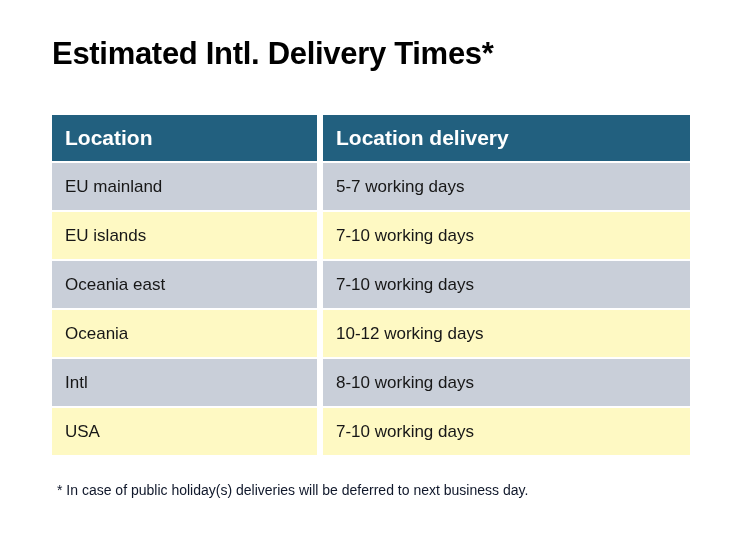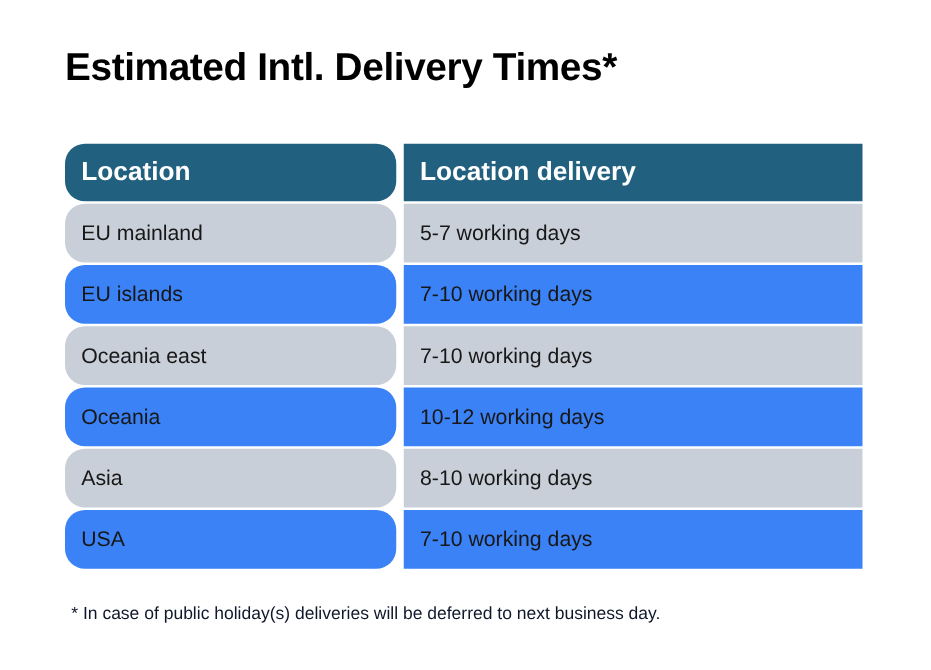--- a/index.html
+++ b/index.html
@@ -47,37 +47,36 @@
     height: 47px;
     padding-left: 13px;
     font-size: 17px;
     color: #171717;
     overflow: hidden;
     white-space: nowrap;
   }
   .cell-loc {
     width: 265px;
     margin-right: 6px;
-    border-radius: 16px;
   }
   .cell-del {
     width: 367px;
   }
   .header-row .cell {
     background: #22607f;
     color: #ffffff;
     font-weight: bold;
     height: 46px;
     font-size: 21px;
   }
   .row-odd .cell {
     background: #c9cfd9;
   }
   .row-even .cell {
-    background: #3b82f6;
+    background: #fef9c3;
   }
   .footnote {
     position: absolute;
     left: 57px;
     top: 482px;
     font-size: 14px;
     color: #0f172a;
     white-space: nowrap;
   }
 </style>
@@ -109,21 +108,21 @@
       <div class="cell cell-loc">Oceania east</div>
       <div class="cell cell-del">7-10 working days</div>
     </div>
 
     <div class="row row-even">
       <div class="cell cell-loc">Oceania</div>
       <div class="cell cell-del">10-12 working days</div>
     </div>
 
     <div class="row row-odd">
-      <div class="cell cell-loc">Asia</div>
+      <div class="cell cell-loc">Intl</div>
       <div class="cell cell-del">8-10 working days</div>
     </div>
 
     <div class="row row-even">
       <div class="cell cell-loc">USA</div>
       <div class="cell cell-del">7-10 working days</div>
     </div>
 
   </div>
 

